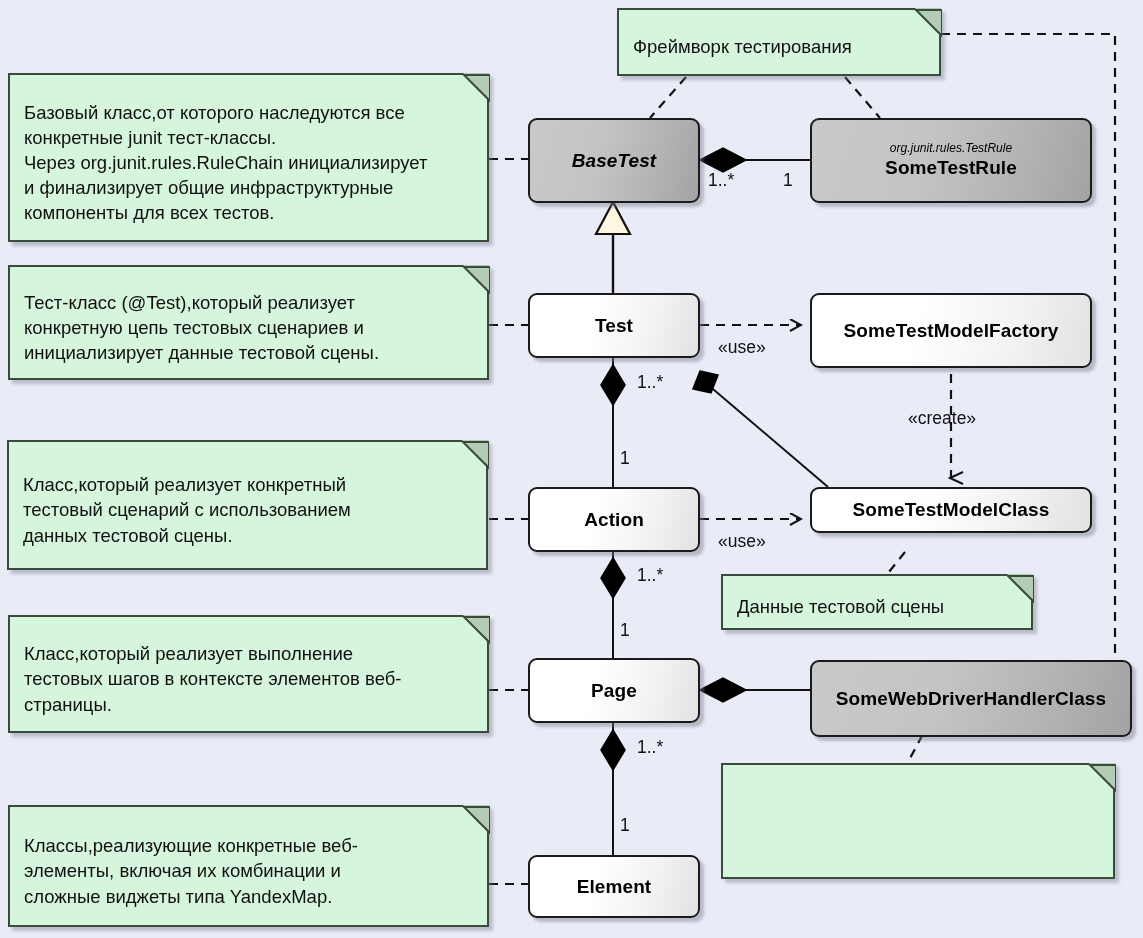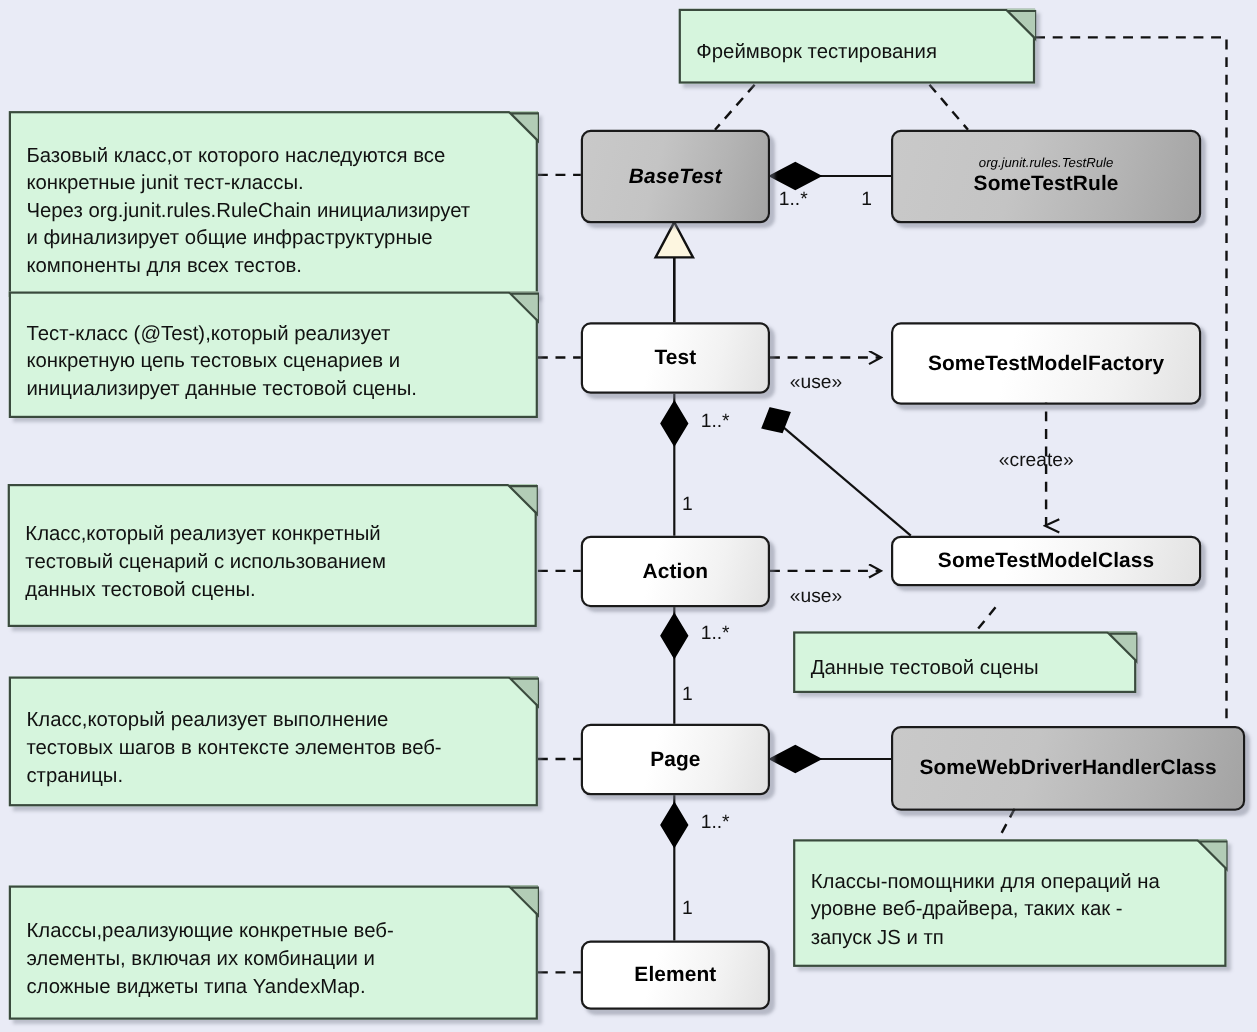--- a/index.html
+++ b/index.html
@@ -174,21 +174,21 @@
   </svg>
 
   <div class="uml-note" style="left:617px; top:8px; width:324px; height:68px;">
     <span class="fold"></span>
     <svg class="fold-line" viewBox="0 0 36 36">
       <path d="M 36 3 L 36 29 L 10 3 Z" fill="none" stroke="#3a4a3d" stroke-width="2"></path>
     </svg>
     <span class="note-text">Фреймворк тестирования</span>
   </div>
 
-  <div class="uml-note" style="left:8px; top:73px; width:481px; height:169px;margin-top:28px;">
+  <div class="uml-note" style="left:8px; top:73px; width:481px; height:169px;">
     <span class="fold"></span>
     <svg class="fold-line" viewBox="0 0 36 36">
       <path d="M 36 3 L 36 29 L 10 3 Z" fill="none" stroke="#3a4a3d" stroke-width="2"></path>
     </svg>
     <span class="note-text">Базовый класс,от которого наследуются все
 конкретные junit тест-классы.
 Через org.junit.rules.RuleChain инициализирует
 и финализирует общие инфраструктурные
 компоненты для всех тестов.</span>
   </div>
@@ -239,23 +239,20 @@
       <path d="M 36 3 L 36 29 L 10 3 Z" fill="none" stroke="#3a4a3d" stroke-width="2"></path>
     </svg>
     <span class="note-text">Данные тестовой сцены</span>
   </div>
 
   <div class="uml-note" style="left:721px; top:763px; width:394px; height:116px;">
     <span class="fold"></span>
     <svg class="fold-line" viewBox="0 0 36 36">
       <path d="M 36 3 L 36 29 L 10 3 Z" fill="none" stroke="#3a4a3d" stroke-width="2"></path>
     </svg>
-    <span class="note-text">Классы-помощники для операций на
-уровне веб-драйвера, таких как -
-запуск JS и тп</span>
   </div>
 
   <div class="uml-class gray" style="left:528px; top:118px; width:172px; height:85px;">
     <div class="cname italic">BaseTest</div>
   </div>
 
   <div class="uml-class gray" style="left:810px; top:118px; width:282px; height:85px;">
     <div class="cstereo">org.junit.rules.TestRule</div>
     <div class="cname">SomeTestRule</div>
   </div>

